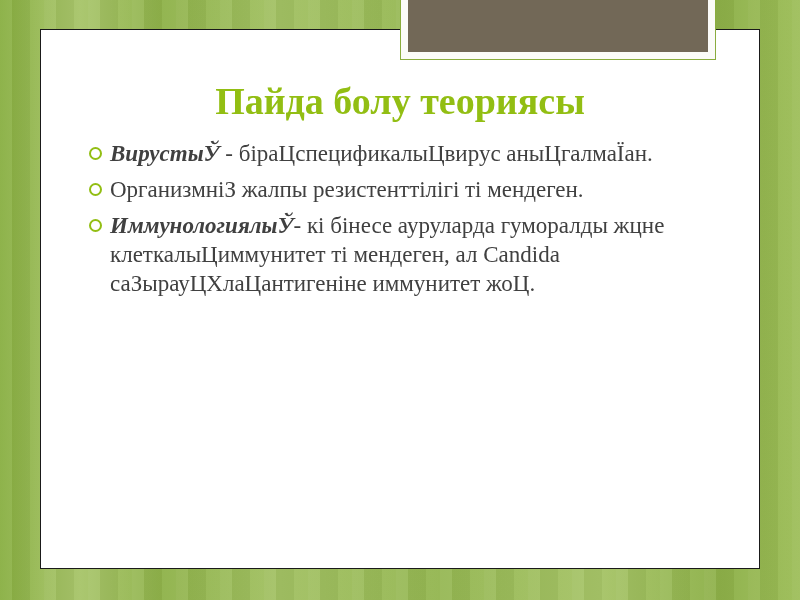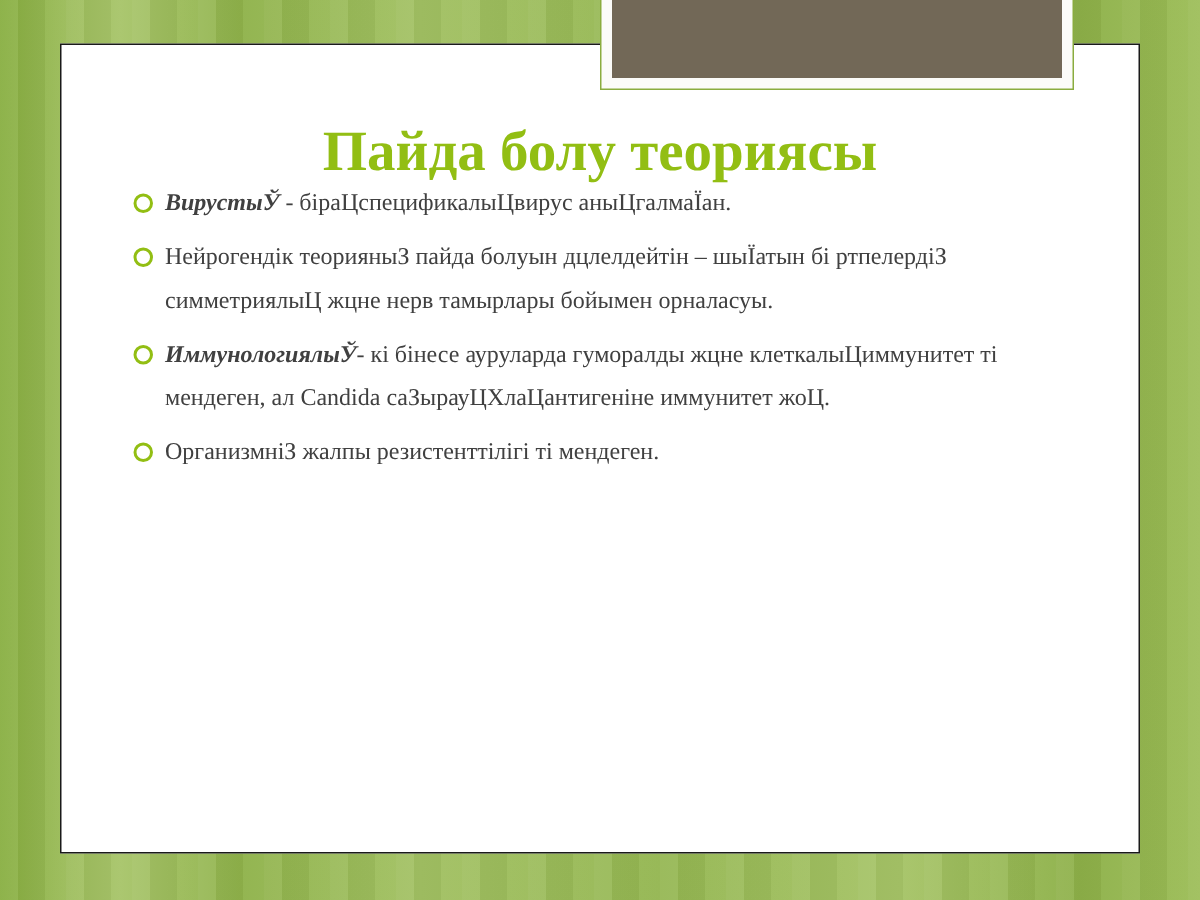--- a/index.html
+++ b/index.html
@@ -25,23 +25,23 @@
     position: absolute; left: 7px; top: 0px; right: 7px; bottom: 7px;
     background: #726857;
   }
   .title {
     position: absolute; left: 40px; width: 720px; top: 78px;
     text-align: center; color: #92be13; font-weight: bold;
     font-size: 38px; line-height: 46px; font-family: "Liberation Sans Narrow", "Liberation Serif", serif;
     letter-spacing: 0px;
   }
   .bullets {
-    position: absolute; left: 88px; top: 121px; width: 640px;
+    position: absolute; left: 88px; top: 139px; width: 640px;
     margin: 0; padding: 0; list-style: none;
-    color: #404040; font-size: 16px; line-height: 29px;
+    color: #404040; font-size: 23px; line-height: 29px;
   }
   .bullets li { position: relative; padding-left: 22px; margin-bottom: 7px; }
   .bullet-ring {
     position: absolute; left: 1px; top: 8px; width: 9px; height: 9px;
     border: 2.5px solid #92be13; border-radius: 50%; box-sizing: content-box;
   }
   .bold-i { font-weight: bold; font-style: italic; }
 </style>
 </head>
 <body>
@@ -56,23 +56,19 @@
 
 <div class="title">Пайда болу теориясы</div>
 
 <ul class="bullets">
   <li>
     <span class="bullet-ring"></span>
     <span class="bold-i">ВирустыЎ</span><span> - біраЦспецификалыЦвирус аныЦгалмаЇан.</span>
   </li>
   <li>
     <span class="bullet-ring"></span>
-    <span>Нейрогендік теорияныЗ пайда болуын дцлелдейтін – шыЇатын бі ртпелердіЗ симметриялыЦ жцне нерв тамырлары бойымен орналасуы.</span>
+    <span>ОрганизмніЗ жалпы резистенттілігі ті мендеген.</span>
   </li>
   <li>
     <span class="bullet-ring"></span>
     <span class="bold-i">ИммунологиялыЎ</span><span>-  кі бінесе ауруларда гуморалды жцне клеткалыЦиммунитет ті мендеген, ал Candida саЗырауЦХлаЦантигеніне иммунитет жоЦ.</span>
   </li>
-  <li>
-    <span class="bullet-ring"></span>
-    <span>ОрганизмніЗ жалпы резистенттілігі ті мендеген.</span>
-  </li>
 </ul>
 
 </body></html>

